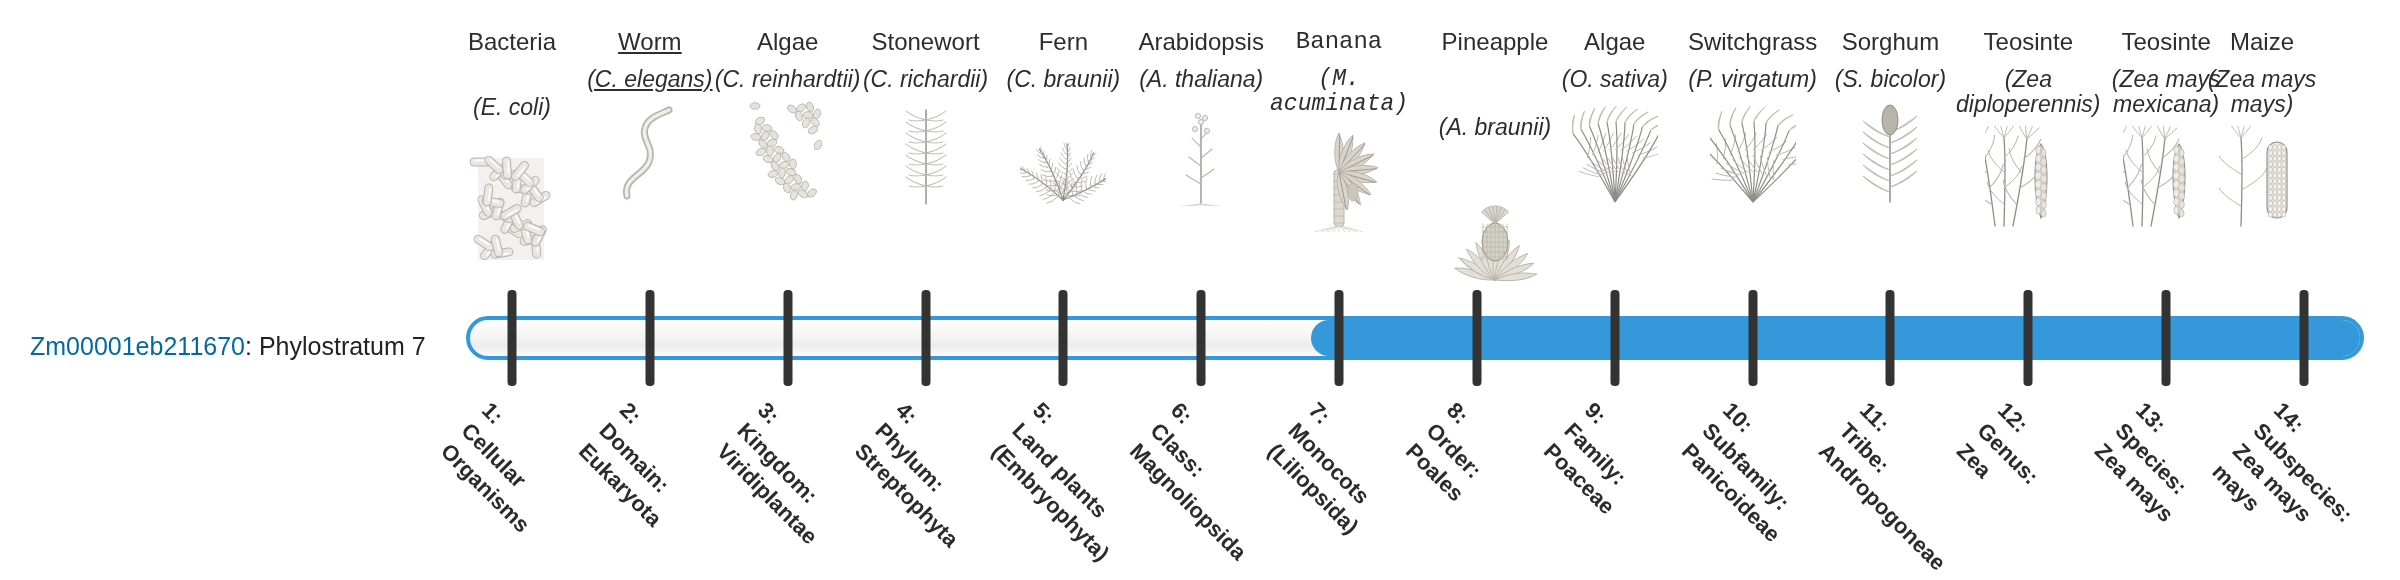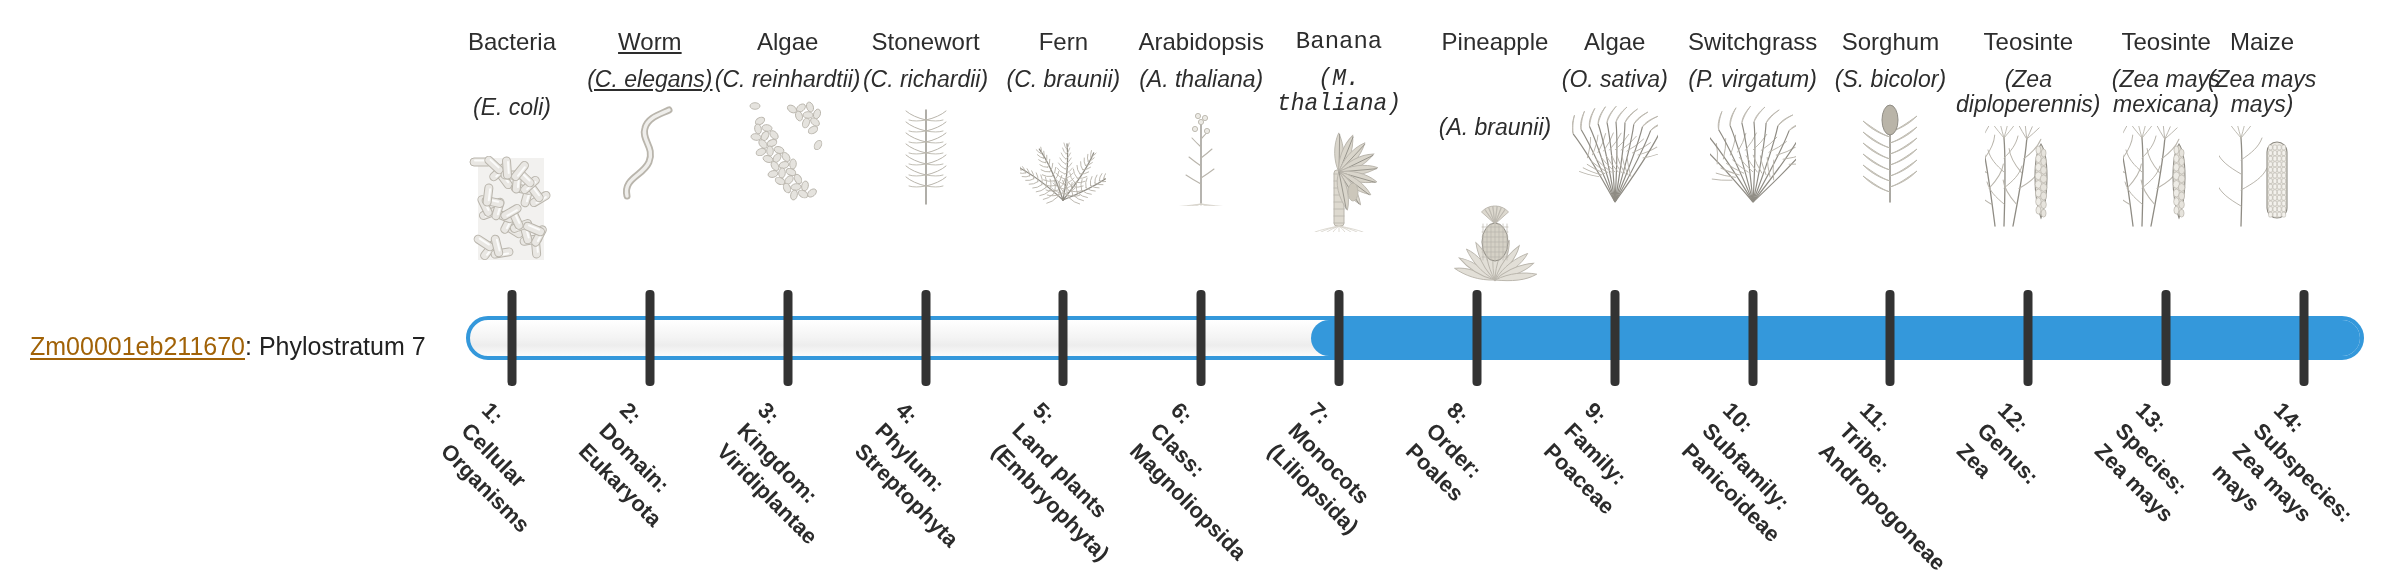--- a/index.html
+++ b/index.html
@@ -23,22 +23,21 @@
     position: absolute;
     left: 30px;
     top: 332px;
     width: 440px;
     text-align: left;
     font-size: 25px;
     color: #222;
     white-space: nowrap;
   }
   #gene-link {
-    color: #a16207;
-    text-decoration: underline;
+    color: #0369a1;
     text-underline-offset: 3px;
     cursor: pointer;
   }
 
   
   #species-strip {
     position: absolute;
     left: 466px;
     top: 28px;
     width: 1898px;
@@ -538,21 +537,21 @@
             <path d="M43 104 q -5 2 -9 3" stroke="#d6d2c9" stroke-width="0.8" fill="none" stroke-linecap="round"></path>
             <path d="M43 104 q 0 2 0 3" stroke="#d6d2c9" stroke-width="0.8" fill="none" stroke-linecap="round"></path>
             <path d="M43 104 q 5 2 9 3" stroke="#d6d2c9" stroke-width="0.8" fill="none" stroke-linecap="round"></path>
             <path d="M43 104 q 10 2 18 3" stroke="#d6d2c9" stroke-width="0.8" fill="none" stroke-linecap="round"></path>
             <path d="M43 104 q 15 2 27 3" stroke="#d6d2c9" stroke-width="0.8" fill="none" stroke-linecap="round"></path>
           </svg>
         </div>
       </div>
       <div class="species-col" style="left: 873.077px; font-family: Liberation Mono, monospace;">
         <div class="sp-common">Banana</div>
-     <div class="sp-sci">(M. thaliana)</div>
+     <div class="sp-sci">(M. acuminata)</div>
      <div class="sp-art">
           <svg width="86" height="106" viewBox="0 0 86 106">
             <rect x="38" y="44" width="10" height="56" rx="3" fill="#ddd9cf" stroke="#b9b5ac" stroke-width="1"></rect>
             <path d="M38 48 L48 48" stroke="#b9b5ac" stroke-width="0.8" fill="none" stroke-linecap="round"></path>
             <path d="M38 55 L48 55" stroke="#b9b5ac" stroke-width="0.8" fill="none" stroke-linecap="round"></path>
             <path d="M38 62 L48 62" stroke="#b9b5ac" stroke-width="0.8" fill="none" stroke-linecap="round"></path>
             <path d="M38 69 L48 69" stroke="#b9b5ac" stroke-width="0.8" fill="none" stroke-linecap="round"></path>
             <path d="M38 76 L48 76" stroke="#b9b5ac" stroke-width="0.8" fill="none" stroke-linecap="round"></path>
             <path d="M38 83 L48 83" stroke="#b9b5ac" stroke-width="0.8" fill="none" stroke-linecap="round"></path>
             <path d="M38 90 L48 90" stroke="#b9b5ac" stroke-width="0.8" fill="none" stroke-linecap="round"></path>

